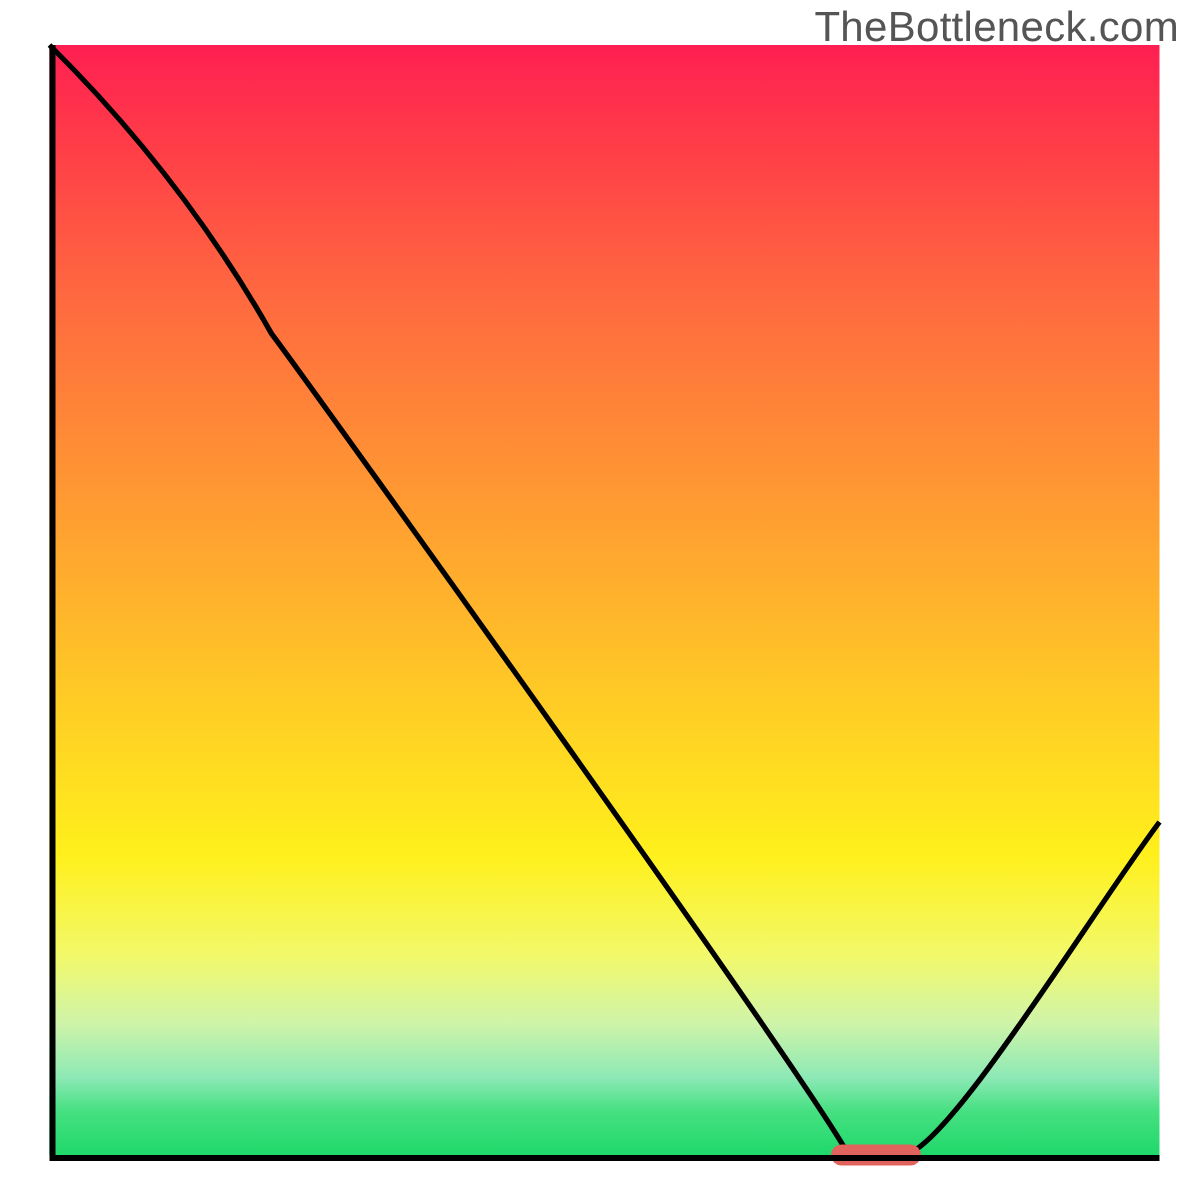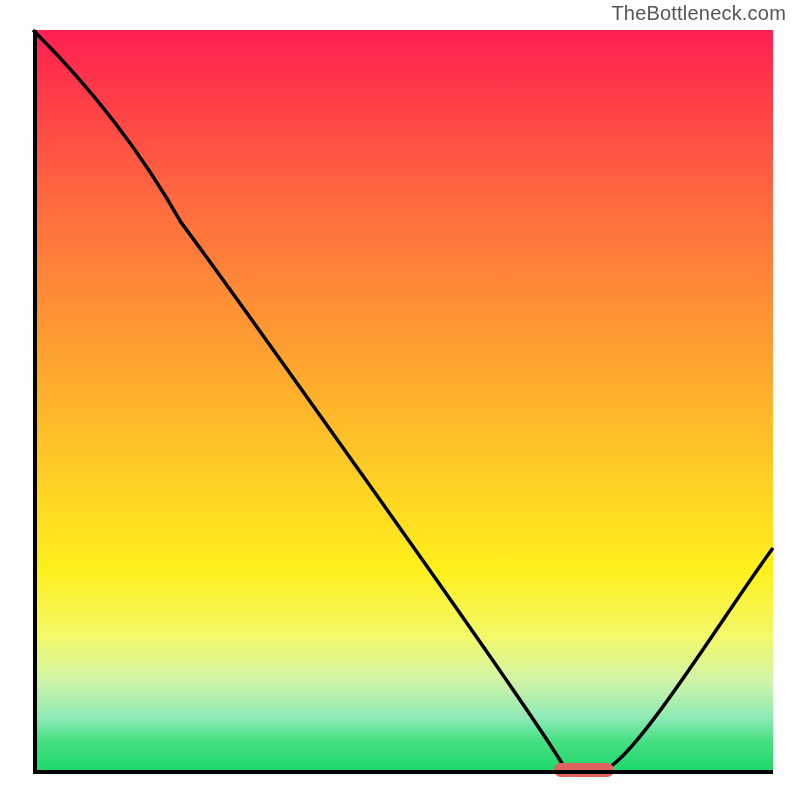--- a/index.html
+++ b/index.html
@@ -12,21 +12,21 @@
   }
   .container {
     position: relative;
     width: 800px;
     height: 800px;
   }
   .watermark {
     position: absolute;
     top: 2px;
     right: 14px;
-    font-size: 20px;
+    font-size: 28px;
     font-weight: normal;
     color: #555555;
     letter-spacing: 0.2px;
   }
   .plot-area {
     position: absolute;
     left: 33px;
     top: 30px;
     width: 740px;
     height: 740px;

